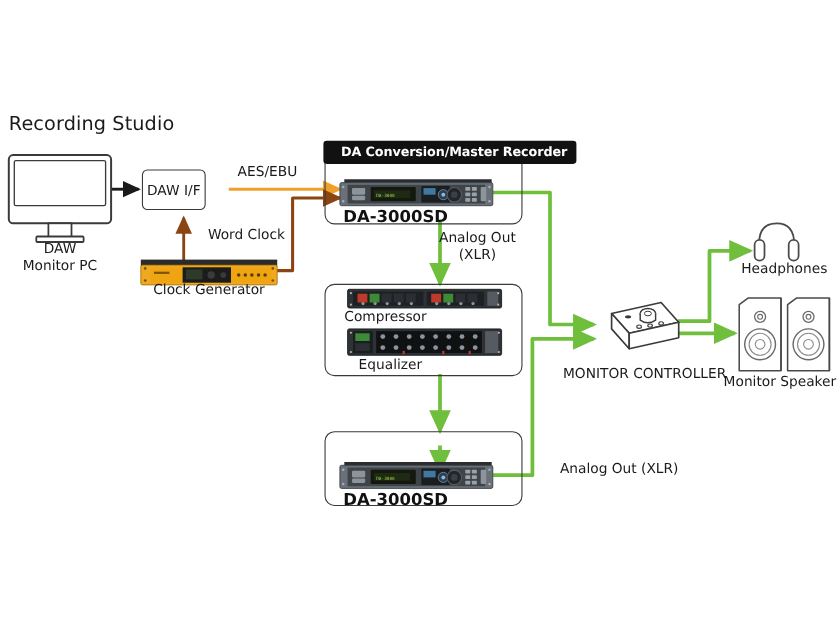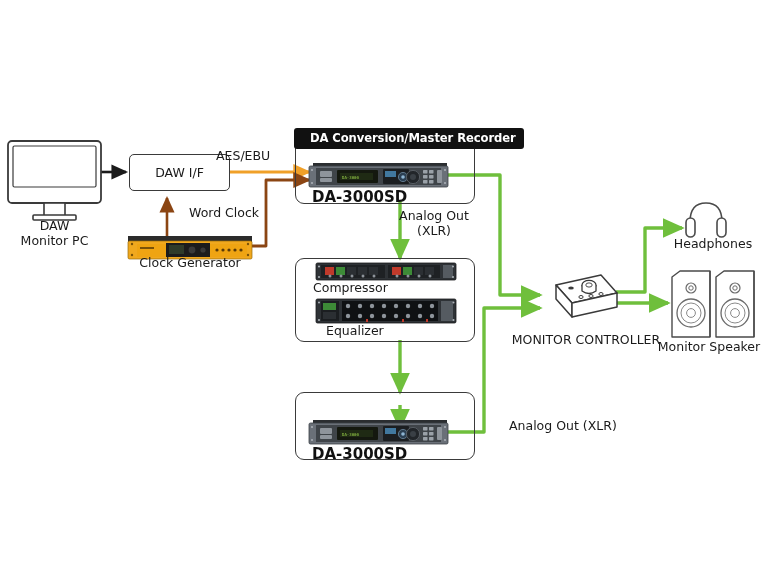--- a/index.html
+++ b/index.html
@@ -74,20 +74,21 @@
     justify-content: center;
     font-size: 12.5px;
     color: #1a1a1a;
   }
 </style>
 </head>
 <body>
 
 <div id="page">
 
+  <div class="title">Recording Studio</div>
 
   <svg id="svgroot" viewBox="0 0 762 562">
     <defs>
       <marker id="arrBlack" markerWidth="7" markerHeight="7" refX="5.6" refY="3.1" orient="auto">
         <path d="M0,0.2 L6.4,3.1 L0,6.0 Z" fill="#1a1a1a"></path>
       </marker>
       <marker id="arrOrange" markerWidth="7" markerHeight="7" refX="5.6" refY="3.1" orient="auto">
         <path d="M0,0.2 L6.4,3.1 L0,6.0 Z" fill="#F0A028"></path>
       </marker>
       <marker id="arrBrown" markerWidth="7" markerHeight="7" refX="5.6" refY="3.1" orient="auto">
@@ -334,21 +335,21 @@
       <circle cx="735" cy="313" r="14" fill="#ffffff" stroke="#6a6a6a" stroke-width="1.3"></circle>
       <circle cx="735" cy="313" r="10" fill="#ffffff" stroke="#8a8a8a" stroke-width="1"></circle>
       <circle cx="735" cy="313" r="4.4" fill="#ffffff" stroke="#8a8a8a" stroke-width="1"></circle>
     </g>
   </svg>
 
   <div class="grpbox" style="left:295px; top:136px; width:180px; height:68px;"></div>
   <div class="grpbox" style="left:295px; top:258px; width:180px; height:84px;"></div>
   <div class="grpbox" style="left:295px; top:392px; width:180px; height:68px;"></div>
 
-  <div class="plainbox" style="left:129px; top:154px; width:101px; height:37px;">
+  <div class="plainbox" style="left:129px; top:154px; width:58px; height:37px;">
     <span>DAW I/F</span>
   </div>
 
   <div class="banner" style="left:294px; top:128px;padding-left:16px;">DA Conversion/Master Recorder</div>
 
   <div class="devname" style="left:312px; top:188px;">DA-3000SD</div>
   <div class="devname" style="left:312px; top:445px;">DA-3000SD</div>
 
   <div class="lbl center" style="left:8px; top:218px; width:93px;">DAW</div>
   <div class="lbl center" style="left:8px; top:233px; width:93px;">Monitor PC</div>

